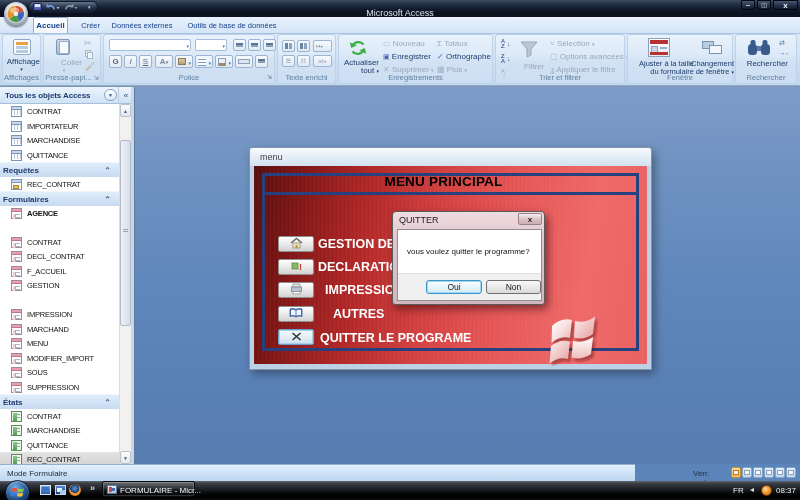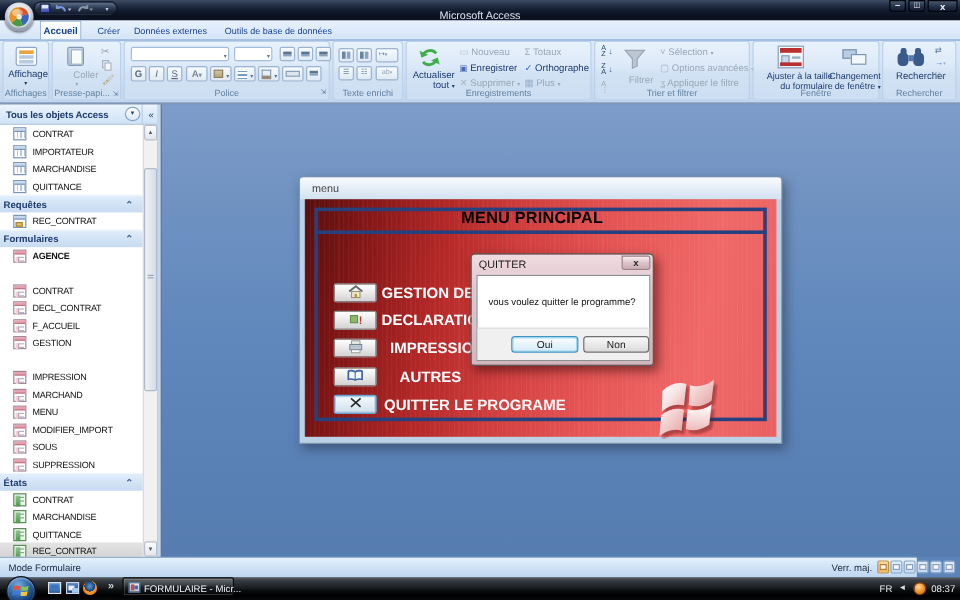--- a/index.html
+++ b/index.html
@@ -456,21 +456,21 @@
 <div class="ab" style="left:6px;top:3px;font-size:9px;color:#1a1a1a">QUITTER</div>
 <div class="ab" style="left:125px;top:1px;width:24px;height:12px;background:linear-gradient(#f8f0f2,#dcc2c9 50%,#cdadb6);border:1px solid #9a8288;border-radius:0 2px 2px 2px;text-align:center;font-size:8px;font-weight:bold;color:#2a2a2a;line-height:11px">x</div>
 <div class="ab" style="left:4px;top:17px;width:145px;height:72px;background:#fff;border:1px solid #8e8e8e">
 <div class="ab" style="left:9px;top:17px;font-size:8px;color:#111;white-space:nowrap">vous voulez quitter le programme?</div>
 <div class="ab" style="left:0;top:43px;width:143px;height:27px;background:#f0f0f0;border-top:1px solid #dfdfdf">
 <div class="ab" style="left:28px;top:6px;width:56px;height:14px;background:linear-gradient(#fdfeff,#e7f4fb 50%,#d4ecf7);border:1px solid #3c95c8;box-shadow:inset 0 0 0 1px #9fd8ef;border-radius:3px;text-align:center;font-size:8.5px;color:#1a1a1a;line-height:13px">Oui</div>
 <div class="ab" style="left:88px;top:6px;width:55px;height:14px;background:linear-gradient(#f8f8f8,#eaeaea 50%,#d9d9d9);border:1px solid #707070;border-radius:3px;text-align:center;font-size:8.5px;color:#1a1a1a;line-height:13px">Non</div>
 </div>
     </div>
   </div>
-<div class="ab" style="left:0;top:464px;width:764px;height:17px;background:linear-gradient(180deg,#e3f0fd 0%,#cfe2f6 50%,#bdd6f0 100%);border-top:1px solid #96aecd">
+<div class="ab" style="left:0;top:464px;width:635px;height:17px;background:linear-gradient(180deg,#e3f0fd 0%,#cfe2f6 50%,#bdd6f0 100%);border-top:1px solid #96aecd">
 <div class="ab" style="left:7px;top:4px;font-size:8px;color:#21303f">Mode Formulaire</div>
 <div class="ab" style="left:693px;top:4px;font-size:8px;color:#21303f">Verr. maj.</div>
 </div>
 <div class="tgl" style="left:731px;background:linear-gradient(#fad9a0,#f0b45c);border-color:#c9913a">
     <div style="margin:2px 1px;height:5px;background:#fdf6e8;border:1px solid #b08030"></div>
   </div>
 <div class="tgl" style="left:742px">
     <div style="margin:2px 1px;height:5px;background:#f4f8fc;border:1px solid #8aa0bc"></div>
   </div>
 <div class="tgl" style="left:753px">

